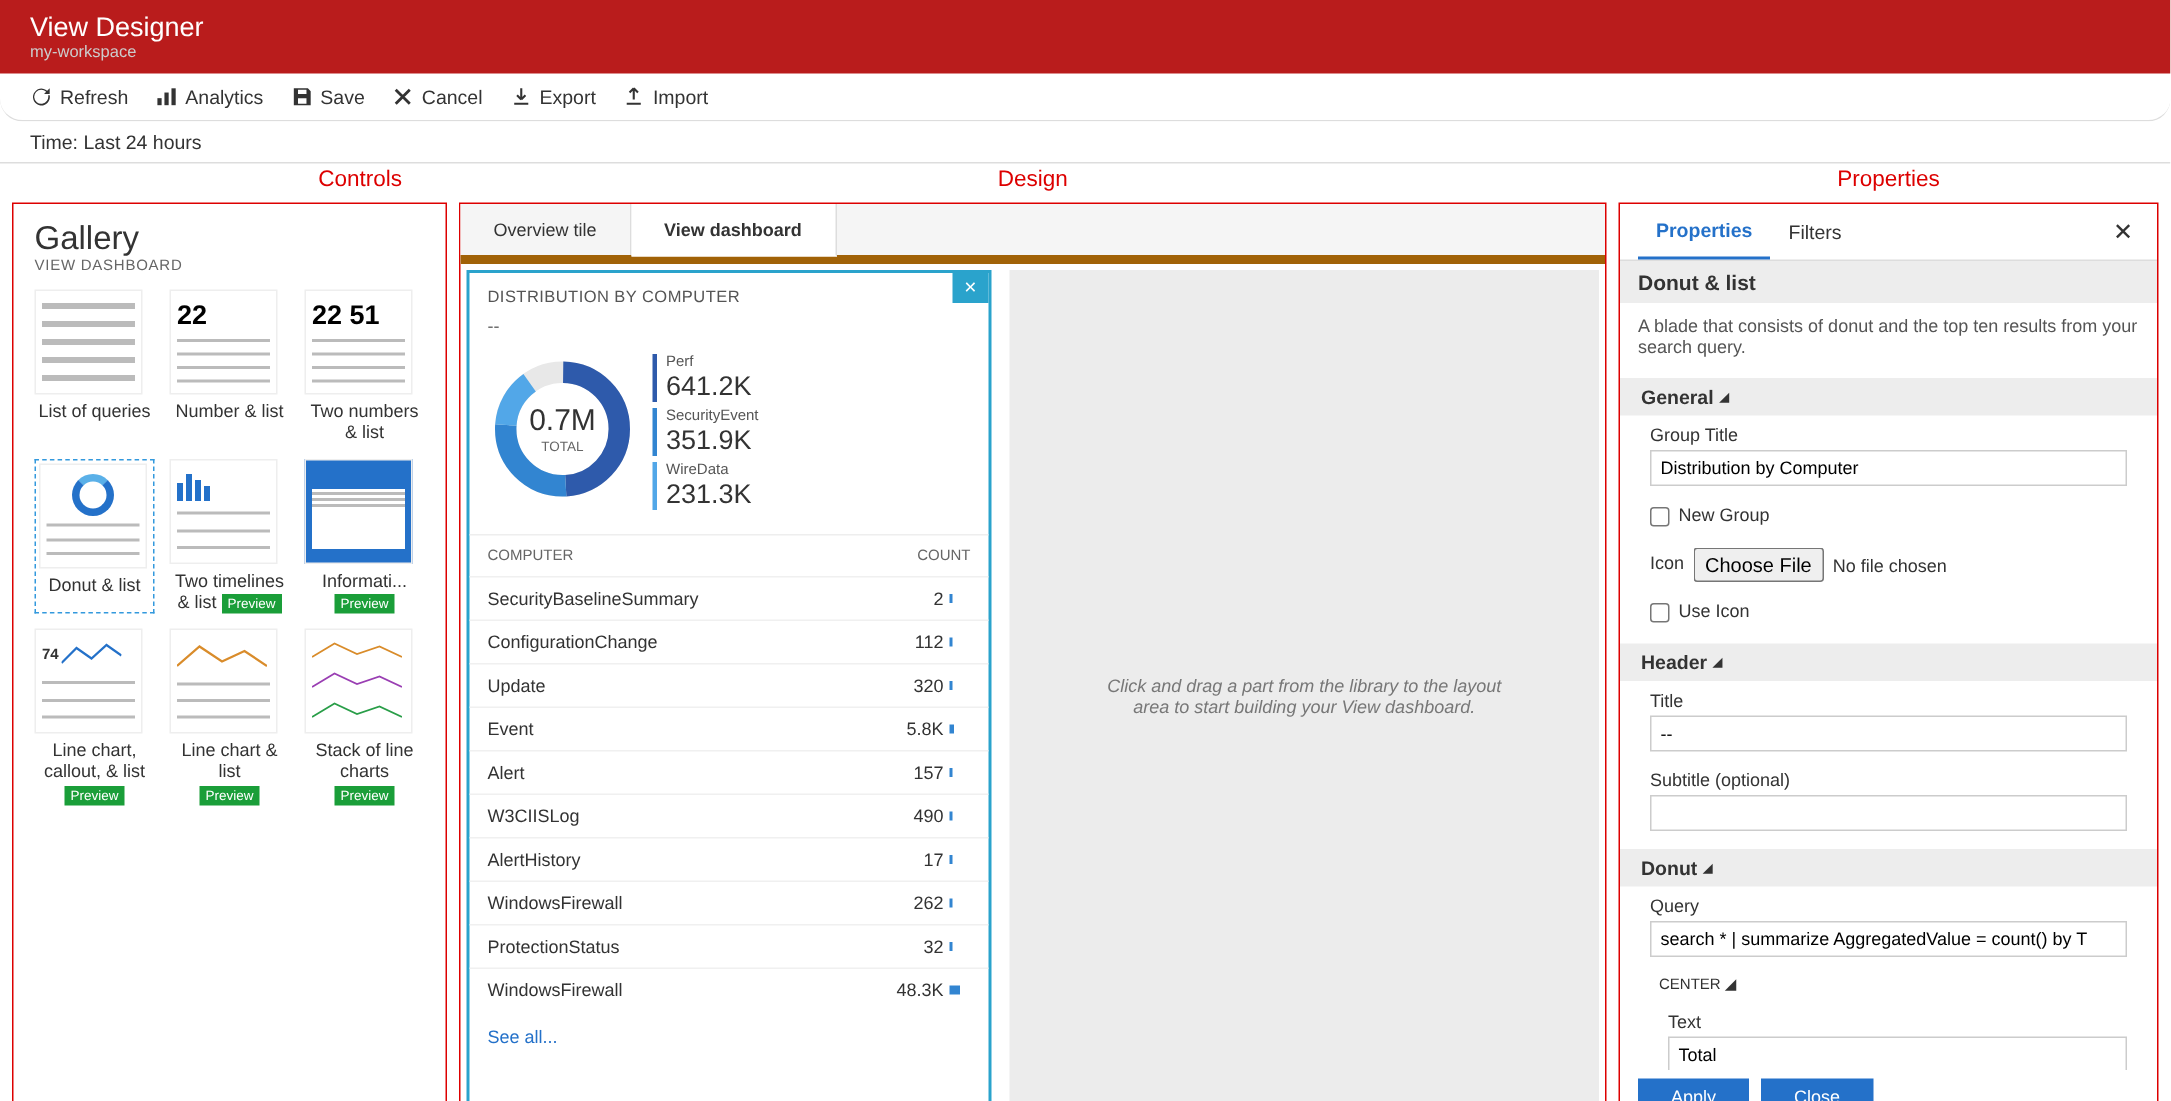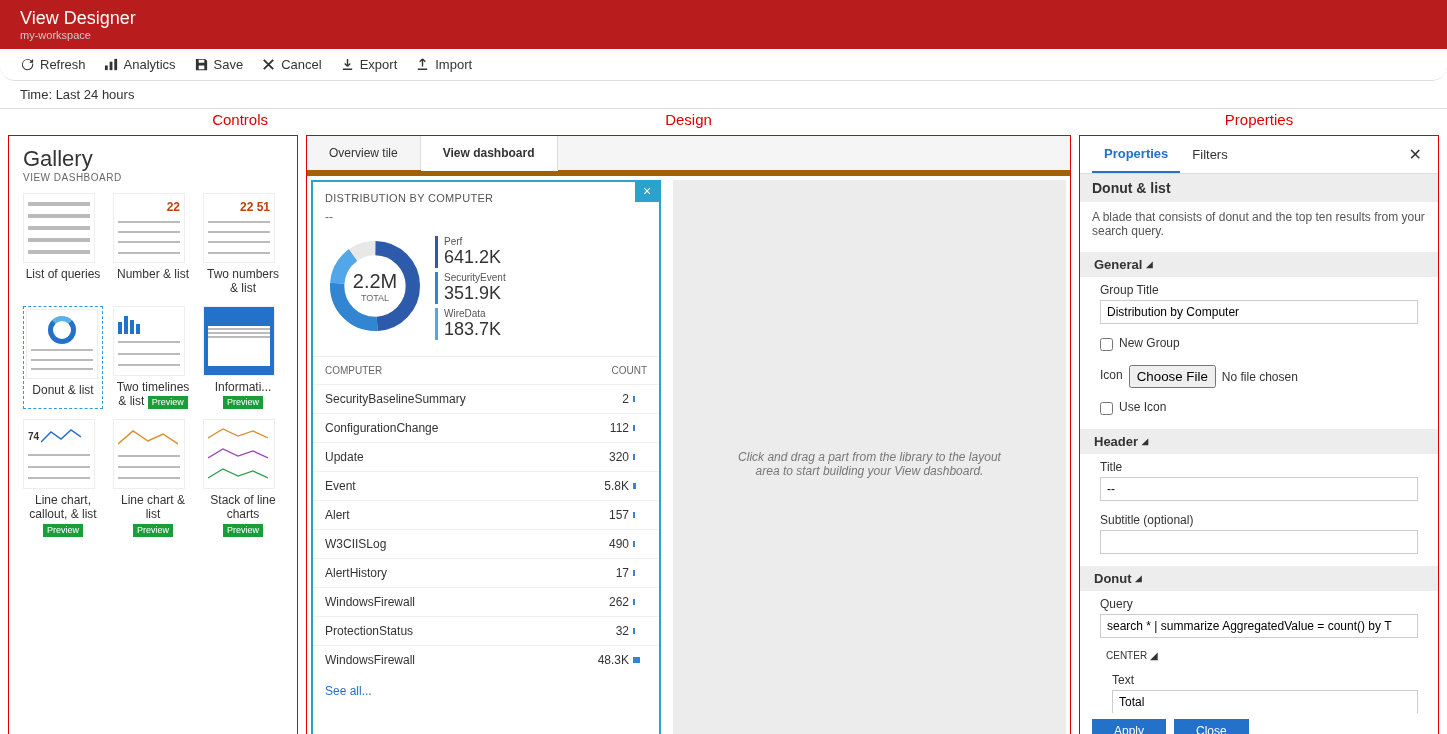--- a/index.html
+++ b/index.html
@@ -18,21 +18,21 @@
 .design { flex: 1; }
 .props { width: 360px; display: flex; flex-direction: column; }
 .gallery-title { font-size: 22px; font-weight: 300; }
 .gallery-sub { font-size: 10px; color: #666; letter-spacing: 0.5px; margin-bottom: 10px; }
 .gallery-grid { display: grid; grid-template-columns: repeat(3, 1fr); gap: 10px; }
 .gallery-item { font-size: 12px; }
 .gallery-item.sel { border: 1px dashed #3399dd; padding: 2px; }
 .gallery-item .thumb { width: 72px; height: 70px; background: #fff; border: 1px solid #eee; margin-bottom: 4px; display: flex; flex-direction: column; justify-content: space-around; padding: 4px; }
 .thumb .line { height: 4px; background: #bbb; margin: 1px 0; }
 .thumb .thin { height: 2px; background: #bbb; margin: 2px 0; }
-.thumb .num { font-size: 12px; font-weight: 600; color: #c2410c; text-align: right; }
+.thumb .num { font-size: 18px; font-weight: 600; color: #000000; text-align: left; }
 .thumb .donut { width: 28px; height: 28px; border: 5px solid #2471c9; border-top-color: #5ab0e8; border-radius: 50%; margin: 0 auto; }
 .thumb .bars { display: flex; gap: 2px; align-items: flex-end; height: 20px; }
 .thumb .bars span { width: 4px; background: #2471c9; }
 .gallery-item .lbl { font-size: 12px; line-height: 1.2; text-align: center; }
 .preview-tag { display: inline-block; background: #1a9e39; color: #fff; font-size: 9px; padding: 1px 4px; }
 .tabs { display: flex; border-bottom: 6px solid #a16207; background: #f5f5f5; }
 .tabs .tab { padding: 10px 22px; font-size: 12px; cursor: pointer; border-right: 1px solid #ddd; }
 .tabs .tab.active { background: #fff; font-weight: 600; border-bottom: 1px solid #fff; margin-bottom: -1px; }
 .design-area { display: flex; gap: 12px; padding: 4px; height: 575px; }
 .card { width: 350px; border: 2px solid #2aa3cc; position: relative; }
@@ -258,36 +258,36 @@
         <div class="card-sub">--</div>
         <div class="donut-area">
           <div class="big-donut">
             <svg viewBox="0 0 42 42">
                 <circle cx="21" cy="21" r="15.9" fill="none" stroke="#e8e8e8" stroke-width="6"></circle>
                 <circle cx="21" cy="21" r="15.9" fill="none" stroke="#2e5aab" stroke-width="6" stroke-dasharray="49 51" stroke-dashoffset="25"></circle>
                 <circle cx="21" cy="21" r="15.9" fill="none" stroke="#3285d1" stroke-width="6" stroke-dasharray="27 73" stroke-dashoffset="-24"></circle>
                 <circle cx="21" cy="21" r="15.9" fill="none" stroke="#52a7e8" stroke-width="6" stroke-dasharray="14 86" stroke-dashoffset="-51"></circle>
               </svg>
             <div class="center">
-                <div class="v">2.2M</div>
+                <div class="v">0.7M</div>
                 <div class="t">TOTAL</div>
               </div>
           </div>
           <div class="legend" id="legend">
               <div class="row" style="border-color: rgb(46, 90, 171);">
                 <div class="n">Perf</div>
                 <div class="v">641.2K</div>
               </div>
               <div class="row" style="border-color: rgb(50, 133, 209);">
                 <div class="n">SecurityEvent</div>
                 <div class="v">351.9K</div>
               </div>
               <div class="row" style="border-color: rgb(82, 167, 232);">
                 <div class="n">WireData</div>
-                <div class="v">183.7K</div>
+                <div class="v">231.3K</div>
               </div>
             </div>
         </div>
         <div class="table">
           <div class="thead">
               <div class="c1">COMPUTER</div>
               <div class="c2">COUNT</div>
             </div>
           <div id="tbody">
               <div class="trow">

